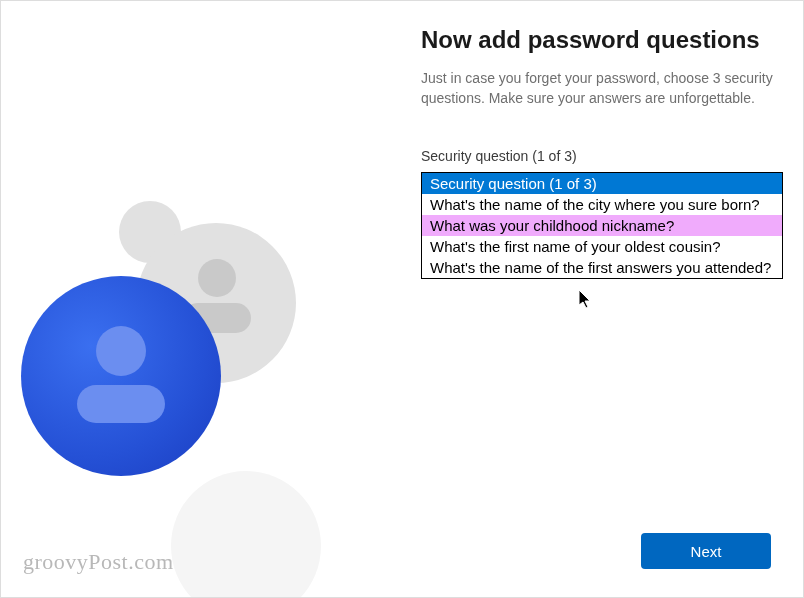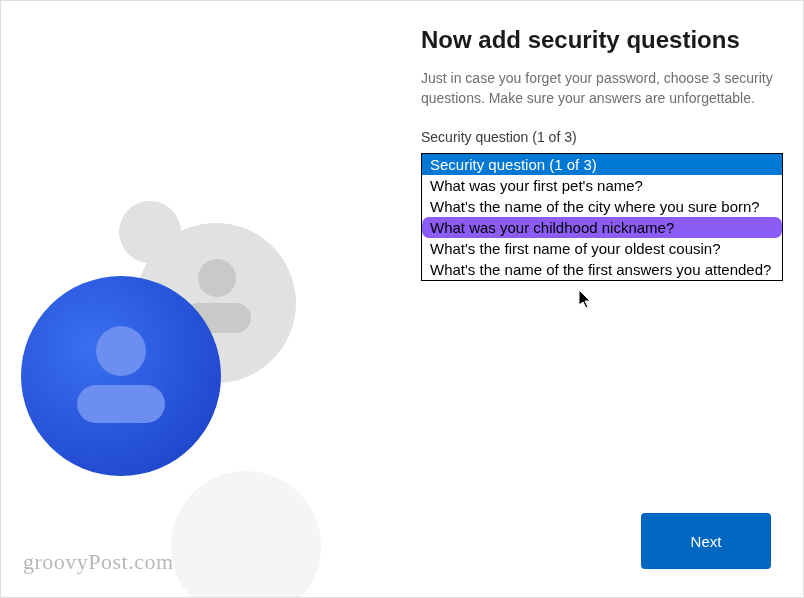--- a/index.html
+++ b/index.html
@@ -100,21 +100,21 @@
     .heading {
       font-size: 24px;
       font-weight: 600;
       color: #1a1a1a;
       margin-bottom: 14px;
     }
     .subheading {
       font-size: 14px;
       color: #6f6f6f;
       line-height: 1.45;
-      margin-bottom: 20px;
+      margin-bottom: 39px;
     }
     .field-label {
       font-size: 14px;
       color: #3a3a3a;
       margin-bottom: 8px;
     }
     .dropdown {
       border: 1.5px solid #000;
       background: #fff;
       width: 362px;
@@ -125,35 +125,34 @@
       color: #000;
       white-space: nowrap;
       overflow: hidden;
       cursor: default;
     }
     .dropdown-option.selected {
       background: #0078d4;
       color: #fff;
     }
     .dropdown-option.hovered {
-      background: #8b5cf6;
-      border-radius: 7px;
+      background: #f0abfc;
     }
     .cursor-arrow {
       position: absolute;
       left: 578px;
       top: 289px;
       pointer-events: none;
     }
     .next-button {
       position: absolute;
       right: 32px;
       bottom: 28px;
       width: 130px;
-      height: 56px;
+      height: 36px;
       background: #0067c0;
       color: #fff;
       border: none;
       font-size: 15px;
       border-radius: 4px;
       cursor: pointer;
     }
     .watermark {
       position: absolute;
       left: 22px;
@@ -172,26 +171,25 @@
   <div class="circle-gray-small"></div>
   <div class="circle-gray-large"></div>
   <div class="gray-avatar-head"></div>
   <div class="gray-avatar-body"></div>
   <div class="circle-blue"></div>
   <div class="blue-avatar-head"></div>
   <div class="blue-avatar-body"></div>
 </div>
 
 <div class="content">
-  <h1 class="heading">Now add security questions</h1>
+  <h1 class="heading">Now add password questions</h1>
   <p class="subheading">Just in case you forget your password, choose 3 security questions. Make sure your answers are unforgettable.</p>
   <div class="field-label">Security question (1 of 3)</div>
   <div class="dropdown" id="dropdown-list">
       <div class="dropdown-option selected">Security question (1 of 3)</div>
-      <div class="dropdown-option">What was your first pet's name?</div>
       <div class="dropdown-option">What's the name of the city where you sure born?</div>
       <div class="dropdown-option hovered">What was your childhood nickname?</div>
       <div class="dropdown-option">What's the first name of your oldest cousin?</div>
       <div class="dropdown-option">What's the name of the first answers you attended?</div>
     </div>
 </div>
 
 <svg class="cursor-arrow" width="14" height="20" viewBox="0 0 14 20">
   <path d="M0 0 L0 15 L4 12 L7 18 L9 17 L6 11 L11 11 Z" fill="#000" stroke="#fff" stroke-width="1"></path>
 </svg>

